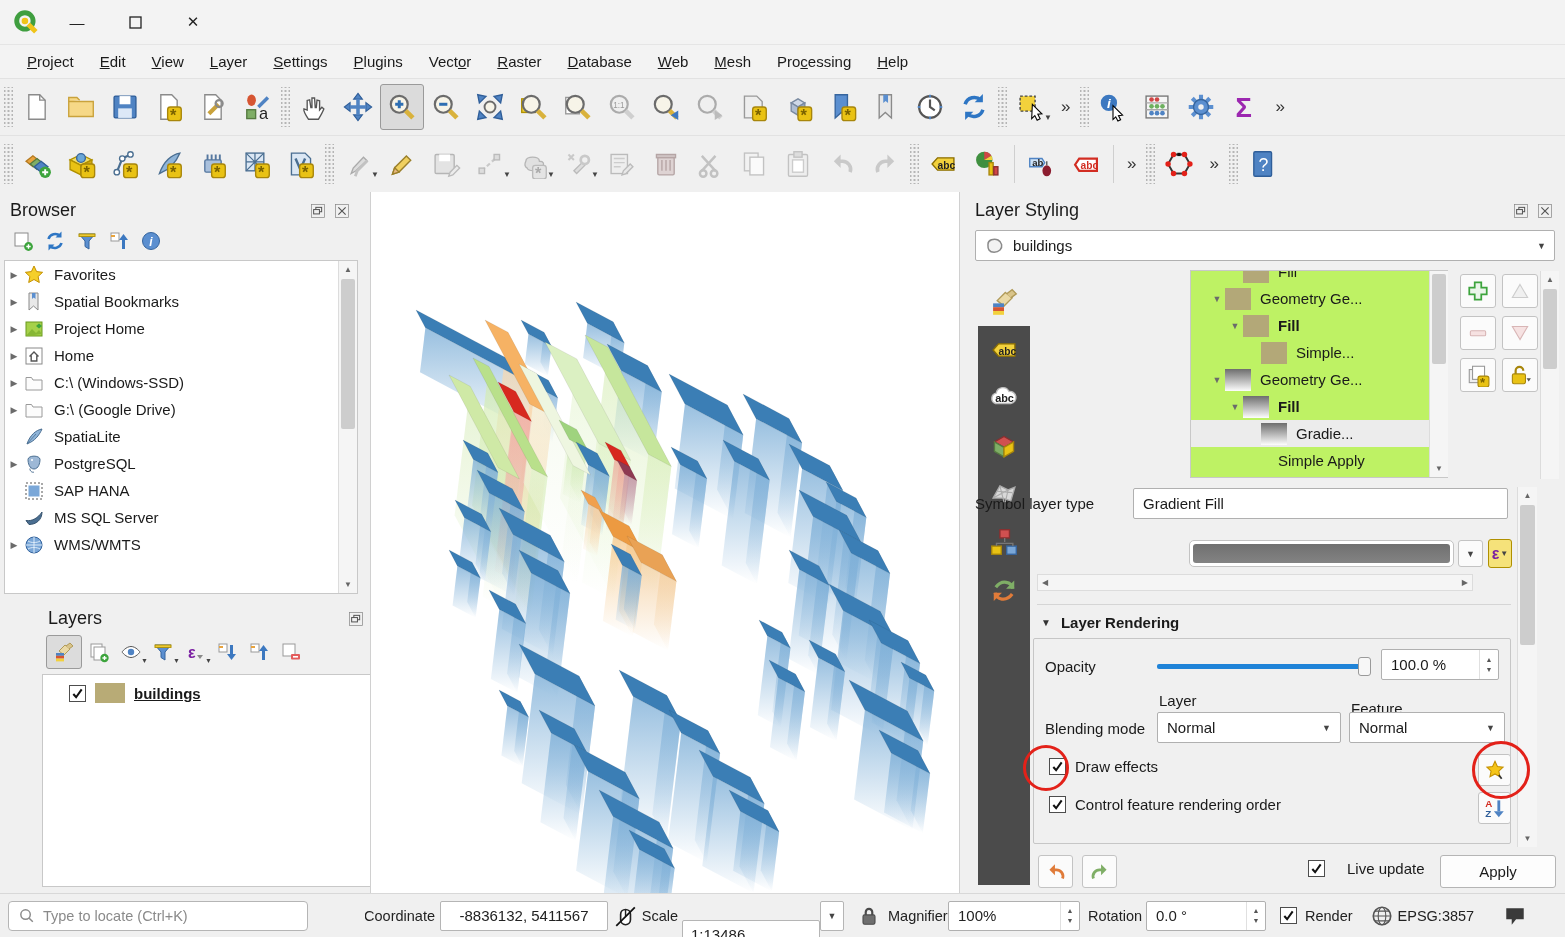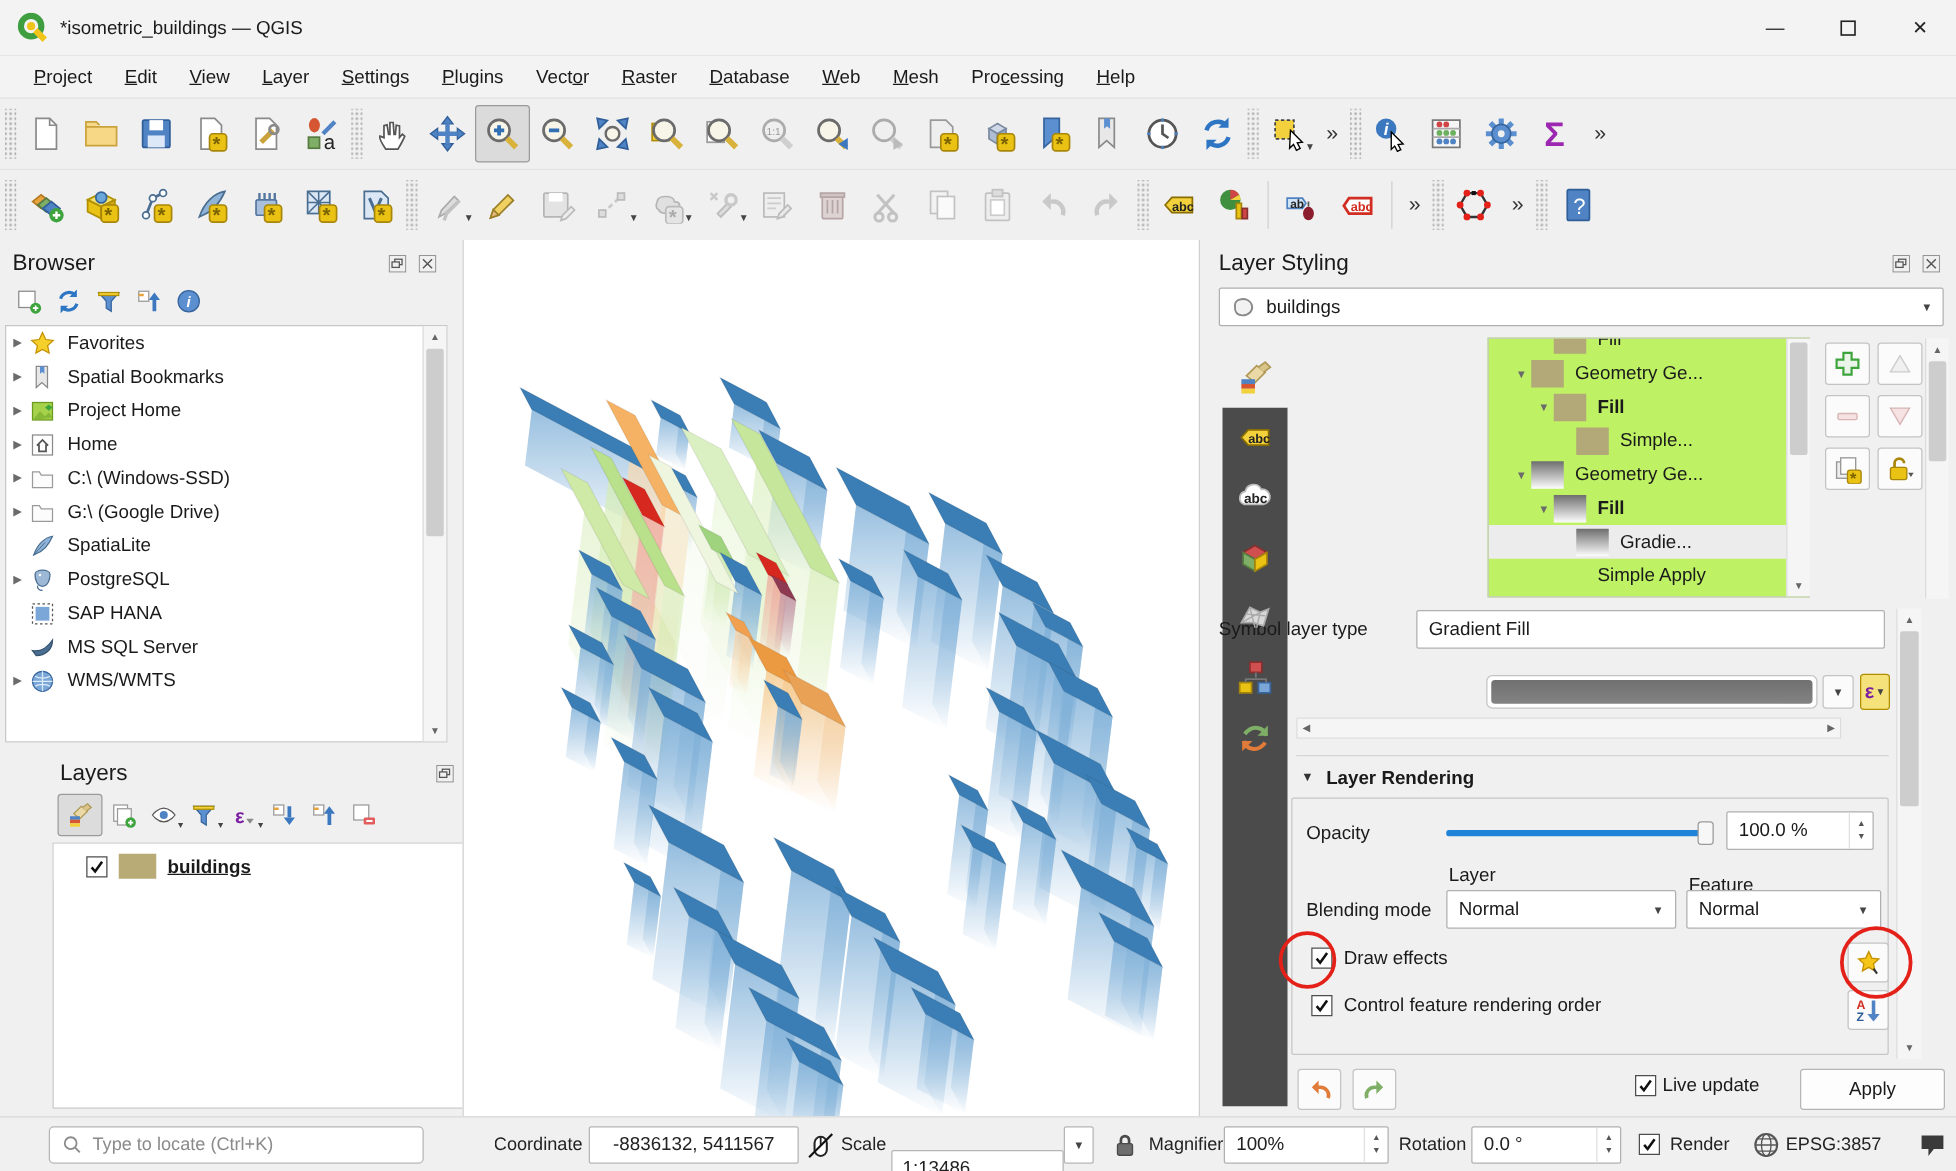--- a/index.html
+++ b/index.html
@@ -80,40 +80,39 @@
   .spin .ar { width:19px; display:flex; flex-direction:column; align-items:center; justify-content:center; font-size:7px; color:#555; gap:3px; border-left:1px solid #e0e0e0;}
   .ddbox { background:#fff; border:1px solid #b0b0b0; border-radius:2px; display:flex; align-items:center; padding:0 9px; font-size:15px;}
   .ddbox .car{ margin-left:auto; font-size:9px; color:#444;}
   .grpbox { position:absolute; border:1px solid #c6c6c6; border-radius:2px; }
   .redcircle { position:absolute; border:3.5px solid #e32119; border-radius:50%; pointer-events:none; z-index:9;}
   .slider { position:relative; height:22px; }
   .slider .track { position:absolute; left:0; right:0; top:9px; height:5px; background:#1f83d8; border-radius:2px;}
   .slider .handle { position:absolute; right:-2px; top:2px; width:13px; height:19px; background:#f7f7f7; border:1px solid #9a9a9a; border-radius:3px;}
   .btn { background:#fdfdfd; border:1px solid #b5b5b5; border-radius:3px; display:flex; align-items:center; justify-content:center; font-size:15px;}
   
-  #statusbar { position:absolute; left:0; right:0; bottom:0; height:44px; background:#f0f0f0; border-top:1px solid #d8d8d8; display:flex; align-items:center; font-size:14.5px; color:#222;padding-left:31px;}
+  #statusbar { position:absolute; left:0; right:0; bottom:0; height:44px; background:#f0f0f0; border-top:1px solid #d8d8d8; display:flex; align-items:center; font-size:14.5px; color:#222;}
   #locator { display:flex; align-items:center; gap:8px; background:#fff; border:1px solid #b5b5b5; border-radius:4px; height:30px; width:300px; margin-left:8px; padding:0 10px; color:#8a8a8a;}
   .slabel { white-space:nowrap; overflow:hidden; flex:none;}
   .clipL { direction:rtl; }
   .sfield { background:#fff; border:1px solid #b5b5b5; border-radius:2px; height:30px; display:flex; align-items:center; justify-content:center; font-size:15px;}
   .sico { width:26px; height:26px; flex:none; display:flex; align-items:center; justify-content:center;}
   .sico svg{ width:24px; height:24px;}
 </style>
 </head>
 <body>
 
 <div id="titlebar">
   <span class="logo">
     <svg width="24" height="24" viewBox="0 0 22 22">
         <circle cx="10" cy="10" r="7.5" fill="none" stroke="#3f9e3f" stroke-width="4.5"></circle>
         <circle cx="10" cy="10" r="3" fill="#f0c419"></circle>
         <path d="M13 13l7 7" stroke="#f0c419" stroke-width="4.5"></path>
       </svg>
   </span>
-  <span class="title">*isometric_buildings — QGIS</span>
   <div class="wbtns">
     <div class="wbtn">—</div>
     <div class="wbtn">
       <svg width="13" height="13" viewBox="0 0 13 13">
           <rect x="1" y="1" width="11" height="11" fill="none" stroke="#222" stroke-width="1.3"></rect>
         </svg>
     </div>
     <div class="wbtn">✕</div>
   </div>
 </div>
@@ -1329,21 +1328,21 @@
         <path d="M17 17a6 6 0 0 0-6-8H8" fill="none" stroke="#e07b39" stroke-width="2.6"></path>
         <path d="M10 4L5 9l5 5z" fill="#e07b39"></path>
       </svg>
   </div>
   <div class="sqbtn" style="position:absolute;left:121px;top:663px;width:35px;height:33px;">
     <svg viewBox="0 0 22 22">
         <path d="M5 17a6 6 0 0 1 6-8h3" fill="none" stroke="#7fae66" stroke-width="2.6"></path>
         <path d="M12 4l5 5-5 5z" fill="#7fae66"></path>
       </svg>
   </div>
-  <div class="frow" style="left:347px;top:668px;gap:5px;">
+  <div class="frow" style="left:347px;top:668px;gap:22px;">
     <span class="cb">
         <svg viewBox="0 0 14 14">
           <path d="M2.5 7.5l3 3.5L11.5 2.5" stroke="#111" stroke-width="2.2" fill="none"></path>
         </svg>
       </span>
     <span>Live update</span>
   </div>
   <div class="btn" style="position:absolute;left:479px;top:663px;width:116px;height:33px;">
     <span>Apply</span>
   </div>

